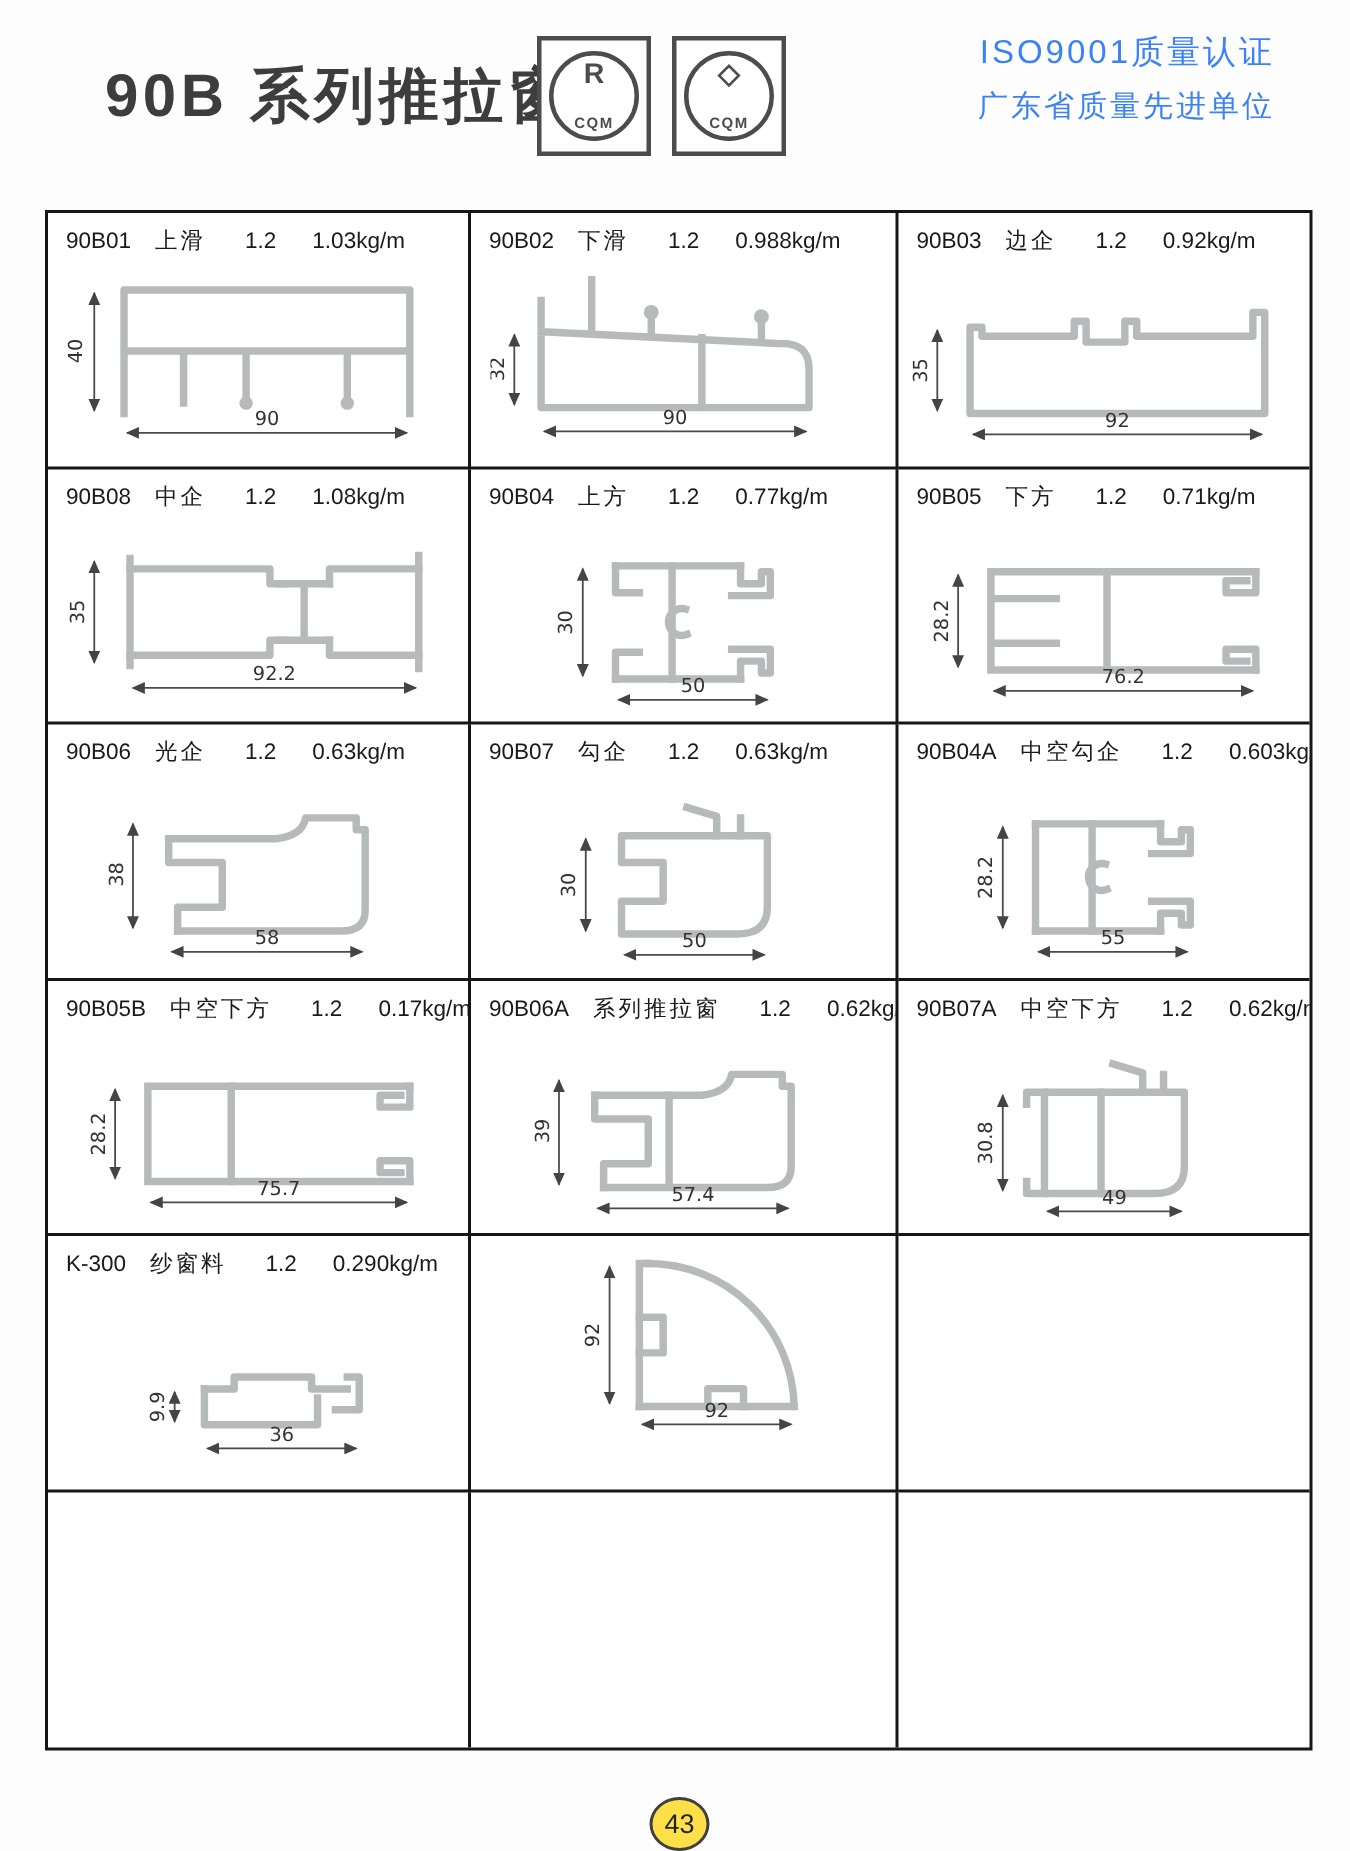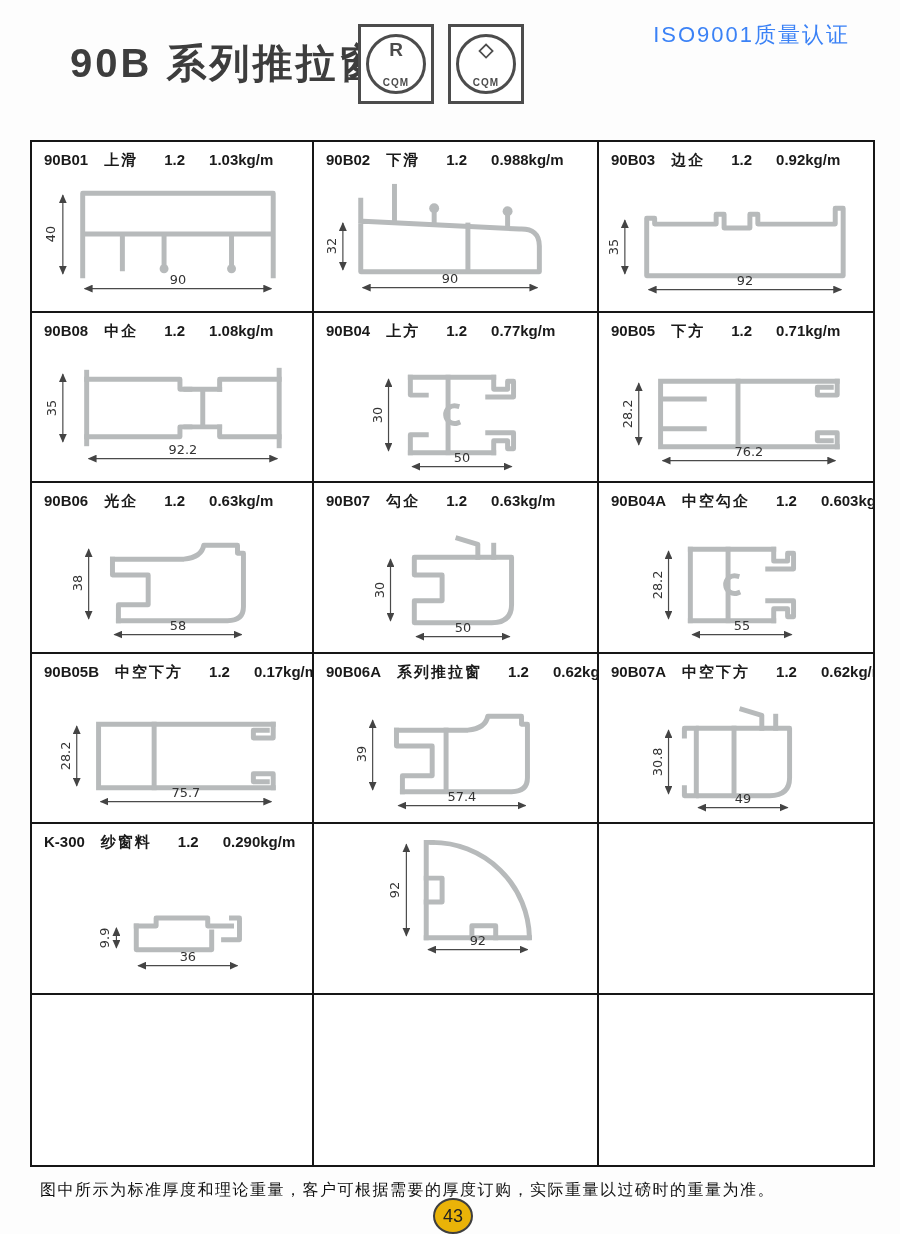--- a/index.html
+++ b/index.html
@@ -20,36 +20,36 @@
   .cert-line{font-size:20px;margin-bottom:5px;letter-spacing:2px;}
 
   
   .table{position:absolute;left:30px;top:140px;width:841px;height:1023px;
          display:grid;grid-template-columns:282px 285px 1fr;grid-template-rows:repeat(6,1fr);
          border:2.5px solid #161616;background:#fff;}
   .cell{border-right:2.5px solid #161616;border-bottom:2.5px solid #161616;overflow:hidden;}
   .cell.c3{border-right:none;}
   .cell.r6{border-bottom:none;}
   .cellhead{display:flex;align-items:baseline;padding:9px 16px 0 12px;font-size:15px;
-            font-weight:700;color:#1a1a1a;white-space:nowrap;}
+            font-weight:400;color:#1a1a1a;white-space:nowrap;}
   .cellhead .code{margin-right:16px;}
   .cellhead .cname{margin-right:26px;letter-spacing:2px;}
   .cellhead .thk{margin-right:24px;}
   .draw{display:block;margin:2px auto 0;}
 
   
   .prof{fill:none;stroke:#b7babb;stroke-width:5;stroke-linejoin:round;stroke-linecap:square;}
   .ball{fill:#b7babb;stroke:none;}
   .dim{stroke:#4a4a4a;stroke-width:1.2;}
   .dimtxt{font-size:13px;fill:#333;text-anchor:middle;font-family:"DejaVu Sans",sans-serif;}
 
   
   .footnote{position:absolute;left:40px;top:1180px;font-size:16px;color:#101010;letter-spacing:1.5px;}
   .pager{position:absolute;left:433px;top:1198px;width:36px;height:32px;border:2px solid #3f3f3f;
-         border-radius:50%;text-align:center;line-height:32px;font-size:18px;color:#222;background:#eab308;}
+         border-radius:50%;text-align:center;line-height:32px;font-size:18px;color:#222;background:#fde047;}
 </style>
 </head>
 <body>
 
 <div class="page">
 
   <svg width="0" height="0" style="position:absolute" aria-hidden="true">
     <defs>
       <marker id="arr" markerWidth="9" markerHeight="8" refX="8" refY="4" orient="auto-start-reverse" markerUnits="userSpaceOnUse">
         <path d="M0,0 L9,4 L0,8 Z" fill="#444"></path>
@@ -69,20 +69,21 @@
     <div class="badge">
       <div class="badge-circle">
         <span class="badge-mark">◇</span>
         <span class="badge-sub">CQM</span>
       </div>
     </div>
   </div>
 
   <div class="certs">
     <div class="cert-line1">ISO9001质量认证</div>
+    <div class="cert-line">广东省质量先进单位</div>
   </div>
 
   <div class="table">
 
     <div class="cell">
       <div class="cellhead">
         <span class="code">90B01</span>
         <span class="cname">上滑</span>
         <span class="thk">1.2</span>
         <span class="wgt">1.03kg/m</span>
@@ -346,16 +347,15 @@
     </div>
 
     <div class="cell c3"></div>
 
     <div class="cell r6"></div>
     <div class="cell r6"></div>
     <div class="cell c3 r6"></div>
 
   </div>
 
-  <div class="footnote">图中所示为标准厚度和理论重量，客户可根据需要的厚度订购，实际重量以过磅时的重量为准。</div>
   <div class="pager">43</div>
 
 </div>
 
 </body></html>

